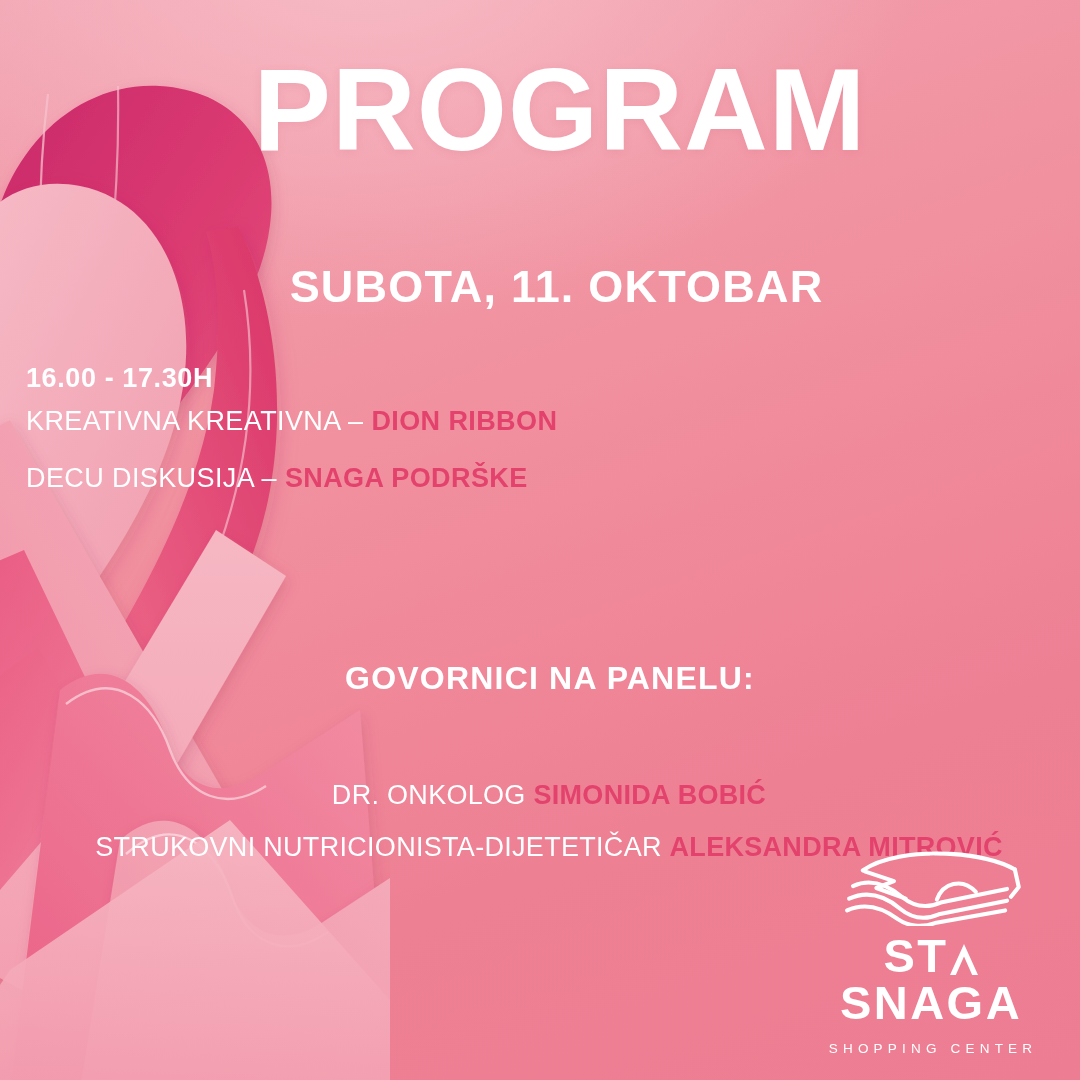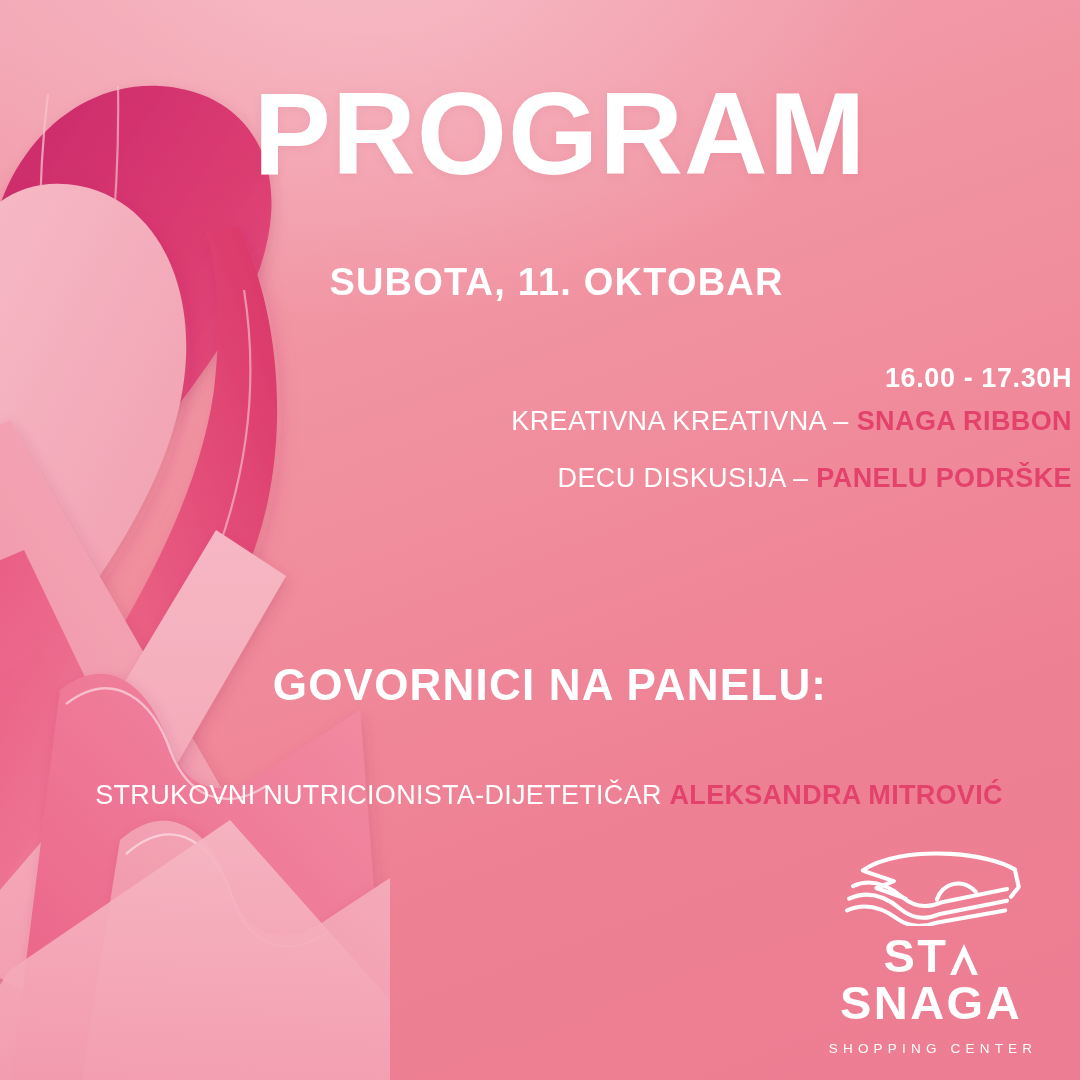--- a/index.html
+++ b/index.html
@@ -39,38 +39,38 @@
     position:absolute;
     left:0; right:0; top:52px;
     text-align:center;
     color:#ffffff;
     font-size:116px;
     font-weight:700;
     letter-spacing:1px;
     line-height:1.0;
     padding-left:40px;
     text-shadow:0 2px 10px rgba(190,60,90,.10);
-    margin-top:24px;
   }
 
   .date-line {
     position:absolute;
     left:0; right:0; top:261px;
     text-align:center;
     color:#ffffff;
-    font-size:38px;
+    font-size:45px;
     font-weight:700;
     letter-spacing:1.2px;
     padding-left:33px;
   }
 
   .schedule {
     position:absolute;
-    left:0; right:8px; top:358px;
-    text-align:right;
+    left:0; right:0; top:358px;
+    text-align:left;
+    padding-left:8px;
   }
   .sched-item { margin-bottom:2px; }
   .sched-time {
     color:#ffffff;
     font-size:27px;
     font-weight:700;
     letter-spacing:.6px;
     line-height:1.55;
     padding-left:18px;
   }
@@ -86,21 +86,21 @@
   .hl {
     color:#e3426c;
     font-weight:700;
   }
 
   .speakers-heading {
     position:absolute;
     left:0; right:0; top:660px;
     text-align:center;
     color:#ffffff;
-    font-size:44px;
+    font-size:32px;
     font-weight:700;
     letter-spacing:1.2px;
     padding-left:20px;
   }
 
   .speakers {
     position:absolute;
     left:0; right:0; top:770px;
     text-align:center;
   }
@@ -229,34 +229,35 @@
   <div class="content">
 
     <div class="title">PROGRAM</div>
 
     <div class="date-line">SUBOTA, 11. OKTOBAR</div>
 
     <div class="schedule">
 
       <div class="sched-item">
         <div class="sched-time">16.00 - 17.30H</div>
-        <div class="sched-name"><span>KREATIVNA KREATIVNA – </span><span class="hl">SNAGA RIBBON</span></div>
+        <div class="sched-name"><span>KREATIVNA KREATIVNA – </span><span class="hl">DION RIBBON</span></div>
       </div>
 
 
       <div class="sched-item">
-        <div class="sched-name"><span>DECU DISKUSIJA – </span><span class="hl">PANELU PODRŠKE</span></div>
+        <div class="sched-name"><span>DECU DISKUSIJA – </span><span class="hl">SNAGA PODRŠKE</span></div>
       </div>
 
     </div>
 
     <div class="speakers-heading">GOVORNICI NA PANELU:</div>
 
     <div class="speakers">
 
+      <div class="speaker-line"><span>DR. ONKOLOG </span><span class="speaker-name">SIMONIDA BOBIĆ</span></div>
 
       <div class="speaker-line"><span>STRUKOVNI NUTRICIONISTA-DIJETETIČAR </span><span class="speaker-name">ALEKSANDRA MITROVIĆ</span></div>
 
 
     </div>
 
     <div class="logo">
 
       <svg class="logo-mark" viewBox="0 0 200 80" aria-hidden="true">
         <g fill="none" stroke="#ffffff" stroke-width="4.2" stroke-linecap="round" stroke-linejoin="round">

